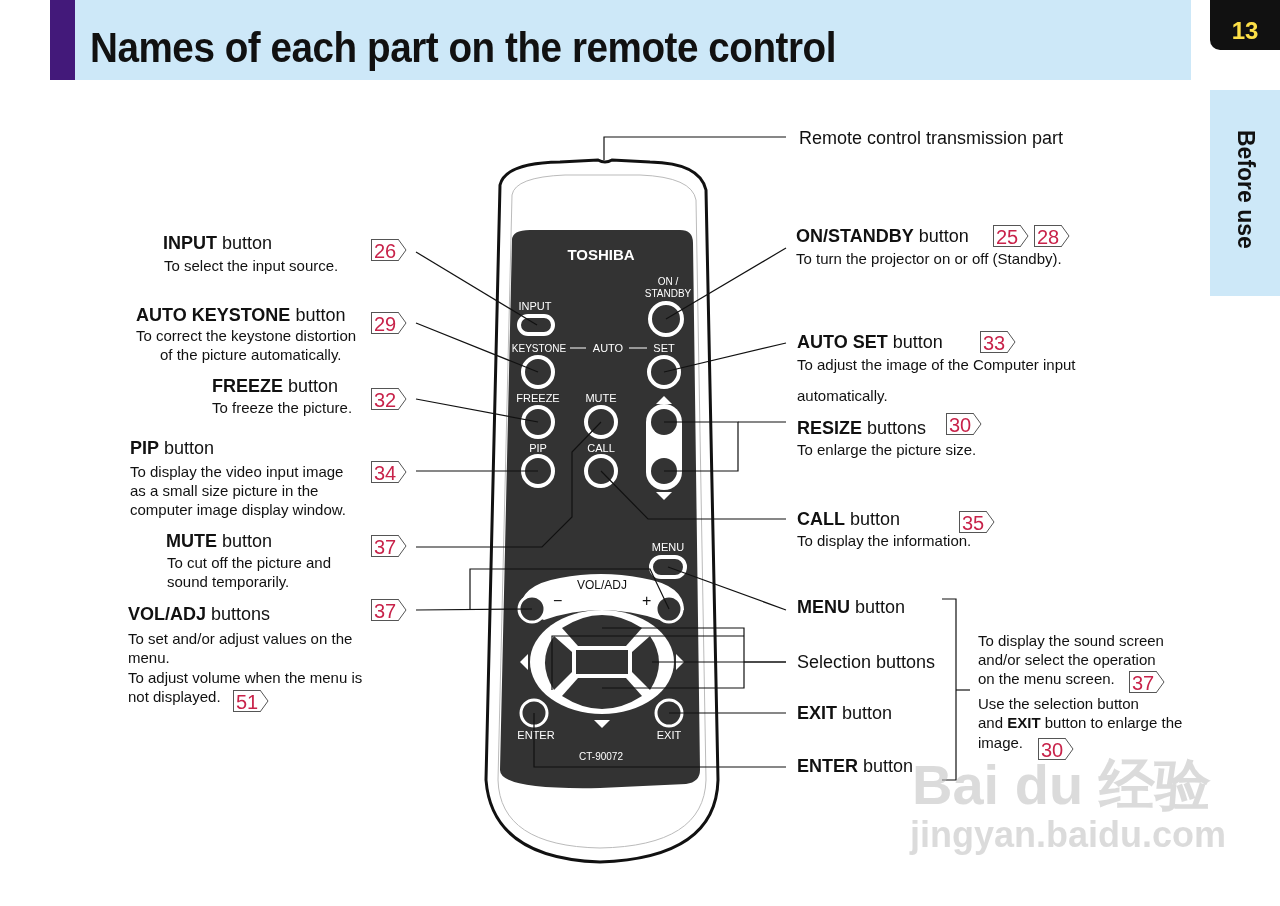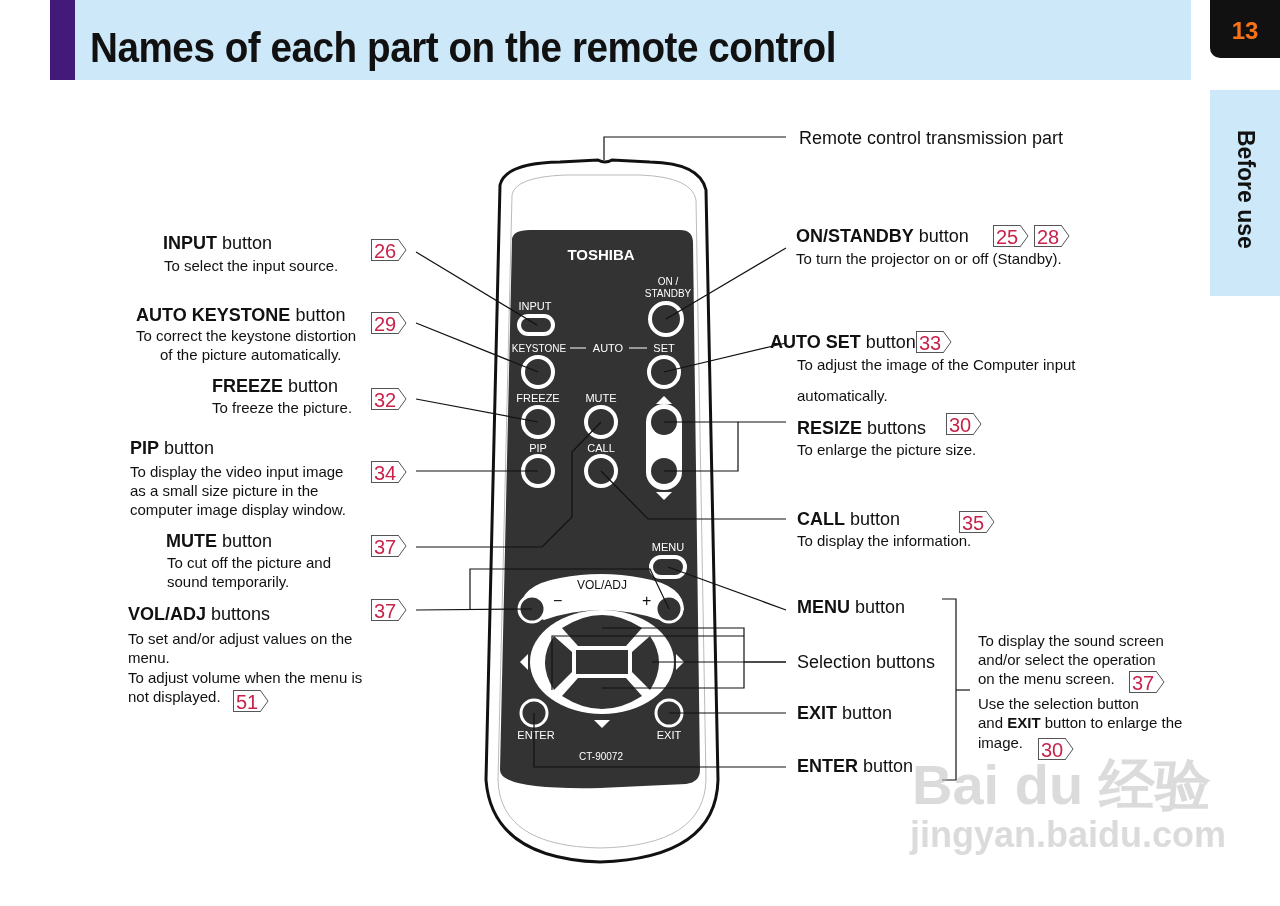--- a/index.html
+++ b/index.html
@@ -2,21 +2,21 @@
 <html><head>
 <meta charset="utf-8">
 <style>
   html, body { margin:0; padding:0; }
   body { width:1280px; height:906px; position:relative; background:#ffffff; overflow:hidden;
          font-family:"Liberation Sans", sans-serif; color:#111; }
   .header-bar { position:absolute; left:50px; top:0; width:1141px; height:80px; background:#cde8f8; }
   .header-accent { position:absolute; left:50px; top:0; width:25px; height:80px; background:#43197a; }
   .page-title { position:absolute; left:90px; top:24px; font-size:42px; font-weight:bold; letter-spacing:-0.5px;
                 transform:scaleX(0.92); transform-origin:left top; white-space:nowrap; }
-  .page-num { position:absolute; left:1210px; top:0; width:70px; height:58px; background:#111; color:#f97316;
+  .page-num { position:absolute; left:1210px; top:0; width:70px; height:50px; background:#111; color:#fde047;
               border-bottom-left-radius:10px; font-weight:bold; font-size:24px; text-align:center; line-height:62px; }
   .side-tab { position:absolute; left:1210px; top:90px; width:70px; height:206px; background:#cde8f8; }
   .side-tab span { position:absolute; left:50%; top:40px; writing-mode:vertical-rl; transform:translateX(-50%);
                    font-weight:bold; font-size:23px; }
   .lbl { position:absolute; font-size:18px; white-space:nowrap; line-height:20px; }
   .lbl b { font-weight:bold; }
   .desc { position:absolute; font-size:15px; line-height:19.5px; white-space:nowrap; }
   .ref { position:absolute; height:22px; display:inline-flex; align-items:center; }
   .ref .box { border:1px solid #555; border-right:none; height:22px; padding:0 2px; color:#c8234a; font-size:20px;
               line-height:22px; background:#fff; box-sizing:border-box; display:inline-block; }
@@ -205,24 +205,24 @@
       <polyline points="0,0 8,11 0,22" fill="none" stroke="#555"></polyline>
     </svg>
   </div>
 <div class="ref" style="left:1034px;top:225px;">
     <span class="box">28</span>
     <svg width="9" height="22">
       <polyline points="0,0 8,11 0,22" fill="none" stroke="#555"></polyline>
     </svg>
   </div>
 
-<div class="lbl" style="left:770px;top:332px;"><b>AUTO SET</b><span> button</span></div>
+<div class="lbl" style="left:797px;top:332px;"><b>AUTO SET</b><span> button</span></div>
 <div class="desc" style="left:797px;top:355px;">To adjust the image of the Computer input</div>
 <div class="desc" style="left:797px;top:386px;">automatically.</div>
-<div class="ref" style="left:916px;top:331px;">
+<div class="ref" style="left:980px;top:331px;">
     <span class="box">33</span>
     <svg width="9" height="22">
       <polyline points="0,0 8,11 0,22" fill="none" stroke="#555"></polyline>
     </svg>
   </div>
 
 <div class="lbl" style="left:797px;top:418px;"><b>RESIZE</b><span> buttons</span></div>
 <div class="desc" style="left:797px;top:440px;">To enlarge the picture size.</div>
 <div class="ref" style="left:946px;top:413px;">
     <span class="box">30</span>

